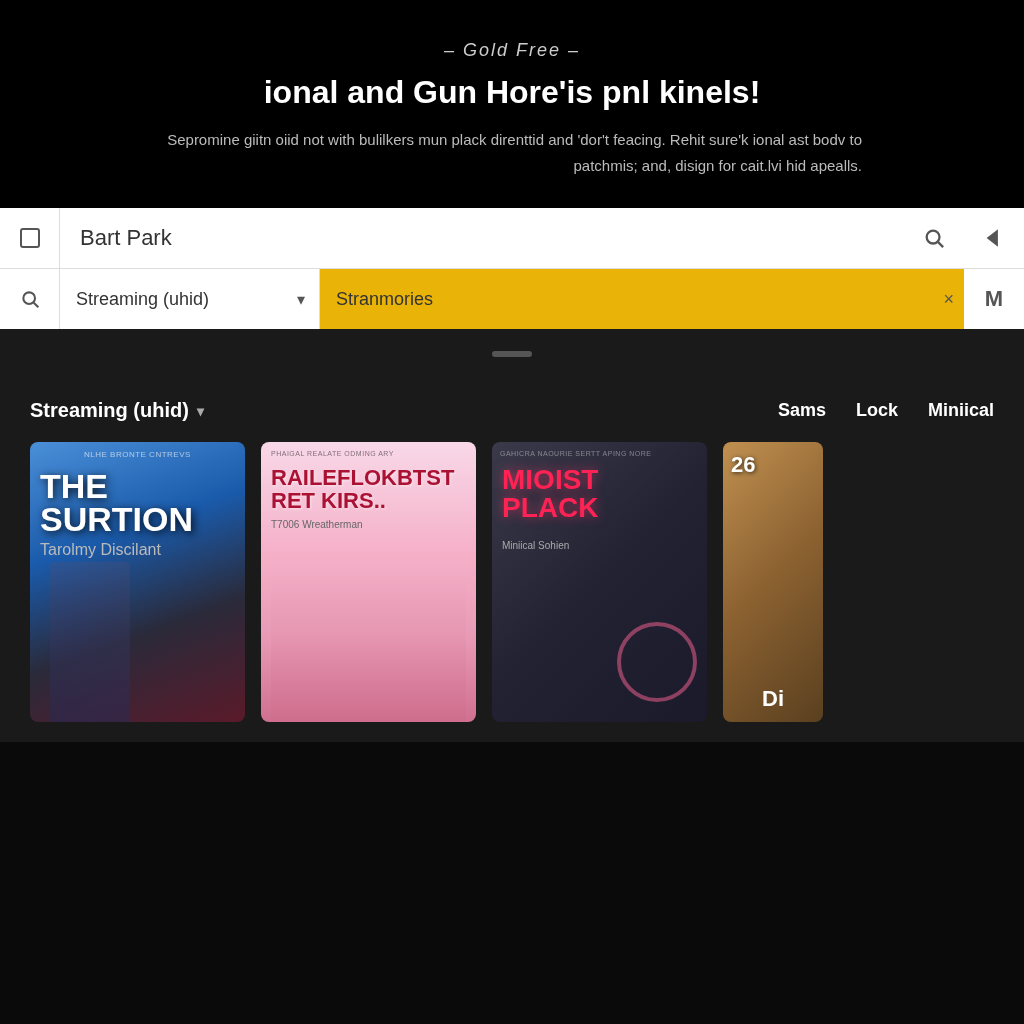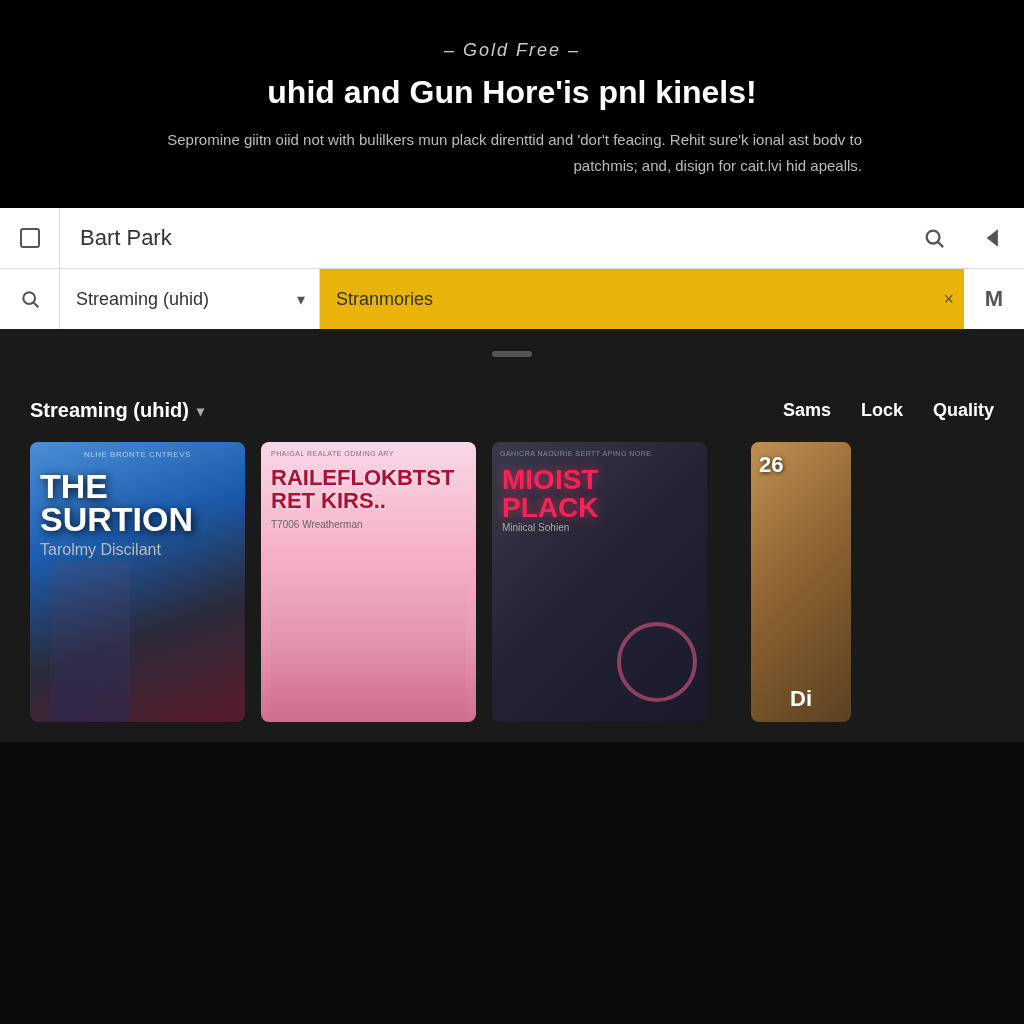--- a/index.html
+++ b/index.html
@@ -257,21 +257,21 @@
       overflow: hidden;
       position: relative;
       cursor: pointer;
     }
   </style>
 </head>
 <body>
 
 <div class="hero-section">
   <div class="hero-subtitle">– Gold Free –</div>
-  <div class="hero-title">uhid and Gun Hore'is pnl kinels!</div>
+  <div class="hero-title">ional and Gun Hore'is pnl kinels!</div>
   <div class="hero-description">Sepromine giitn oiid not with bulilkers mun plack direnttid and 'dor't feacing. Rehit sure'k ional ast bodv to patchmis; and, disign for cait.lvi hid apealls.</div>
 </div>
 
 <div class="search-area">
 
   <div class="search-row-1">
     <div class="search-box-icon">
       <svg width="24" height="24" viewBox="0 0 24 24" fill="none" stroke="#555" stroke-width="2">
         <rect x="3" y="3" width="18" height="18" rx="2"></rect>
       </svg>
@@ -327,21 +327,21 @@
       <span class="streaming-arrow">▾</span>
     </div>
     <div class="nav-tabs">
       <div class="nav-tab">
         <span>Sams</span>
       </div>
       <div class="nav-tab">
         <span>Lock</span>
       </div>
       <div class="nav-tab">
-        <span>Quality</span>
+        <span>Miniical</span>
       </div>
     </div>
   </div>
 
   <div class="movies-grid">
 
     <div class="movie-card" style="width:215px; height:280px; position:relative; overflow:hidden; border-radius:8px;">
       <div style="width:100%;height:100%;background:linear-gradient(160deg, #4a8fd8 0%, #1a5aaa 35%, #2a2a3a 65%, #5a1a2a 100%);position:relative;">
         <div style="position:absolute;top:8px;left:10px;font-size:8px;color:rgba(255,255,255,0.6);text-transform:uppercase;letter-spacing:0.5px;padding-left:44px;">NLHE BRONTE CNTREVS</div>
         <div style="position:absolute;top:28px;left:10px;right:10px;">
@@ -363,28 +363,28 @@
 
         <div style="position:absolute;bottom:0;left:10px;width:195px;height:150px;background:linear-gradient(180deg,transparent,rgba(200,100,130,0.2));"></div>
       </div>
     </div>
 
     <div class="movie-card" style="width:215px; height:280px; position:relative; overflow:hidden; border-radius:8px;">
       <div style="width:100%;height:100%;background:linear-gradient(135deg, #3a3a4a 0%, #222233 50%, #1a1a2a 100%);position:relative;">
         <div style="position:absolute;top:8px;left:8px;font-size:7px;color:rgba(255,255,255,0.4);text-transform:uppercase;letter-spacing:0.5px;">GAHICRA NAOURIE SERTT APING NORE</div>
         <div style="position:absolute;top:24px;left:10px;right:10px;">
           <div style="font-size:28px;font-weight:900;color:#ff2255;text-transform:uppercase;line-height:1.0;text-shadow:0 0 12px rgba(255,50,100,0.6);">MIOIST<br>PLACK</div>
-          <div style="font-size:10px;color:#aaa;margin-top:0;">Miniical Sohien</div>
+          <div style="font-size:10px;color:#aaa;margin-top:18px;">Miniical Sohien</div>
         </div>
 
         <div style="position:absolute;bottom:20px;right:10px;width:80px;height:80px;border:4px solid rgba(255,100,150,0.5);border-radius:50%;"></div>
       </div>
     </div>
 
-    <div class="movie-card" style="width:100px; height:280px; position:relative; overflow:hidden; border-radius:8px;margin-left:28px;">
+    <div class="movie-card" style="width:100px; height:280px; position:relative; overflow:hidden; border-radius:8px;">
       <div style="width:100%;height:100%;background:linear-gradient(135deg, #c09050 0%, #8a6030 50%, #5a4020 100%);position:relative;">
         <div style="position:absolute;top:10px;left:8px;font-size:22px;font-weight:900;color:white;text-shadow:1px 1px 4px rgba(0,0,0,0.7);">26</div>
         <div style="position:absolute;bottom:10px;left:4px;right:4px;font-size:22px;font-weight:900;color:white;text-align:center;">Di</div>
       </div>
     </div>
 
   </div>
 </div>
 
 </body></html>

